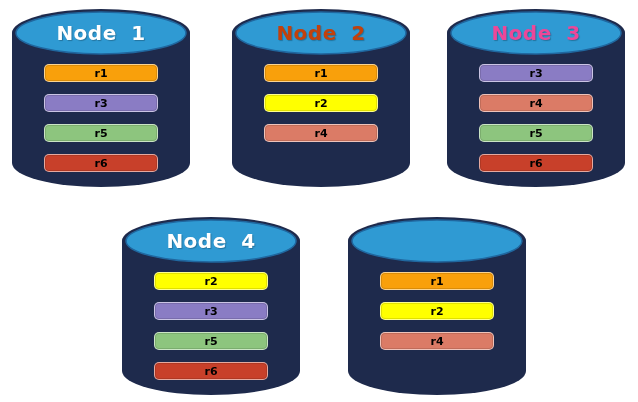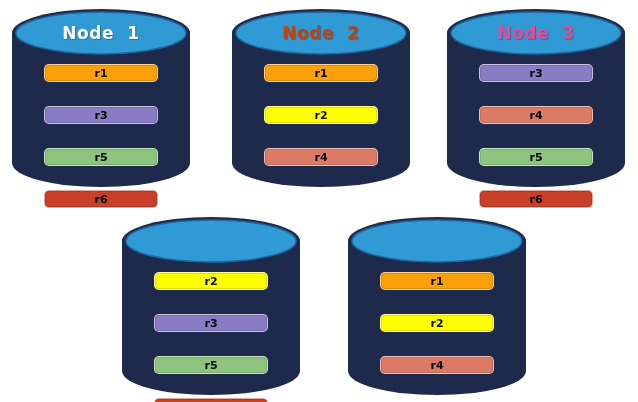--- a/index.html
+++ b/index.html
@@ -27,34 +27,34 @@
     display: block;
   }
   .node-title {
     position: absolute;
     top: 7px;
     left: 0;
     width: 100%;
     height: 36px;
     line-height: 36px;
     text-align: center;
-    font-size: 17px;
+    font-size: 20px;
     font-weight: bold;
     word-spacing: 7px;
     letter-spacing: 0.5px;
     text-shadow: 1px 1px 1px rgba(0,0,0,0.25);
   }
   .bars {
     position: absolute;
     top: 56px;
     left: 33px;
     width: 114px;
     display: flex;
     flex-direction: column;
-    gap: 24px;
+    gap: 12px;
   }
   .bar {
     height: 16px;
     border-radius: 5px;
     border: 1px solid rgba(255,255,255,0.55);
     box-shadow: inset 0 0 0 1px rgba(0,0,0,0.12);
     display: flex;
     align-items: center;
     justify-content: center;
     font-size: 11px;
@@ -124,20 +124,21 @@
         <div class="bar" style="background: rgb(200, 64, 42); color: rgb(0, 0, 0);">
           <span>r6</span>
         </div>
       </div>
   </div>
     <div class="node" style="left: 121px; top: 216px;">
     <svg width="180" height="180" viewBox="0 0 180 180">
       <path class="cyl-body" d="M 1 25 L 1 155 A 89 24 0 0 0 179 155 L 179 25 A 89 24 0 0 0 1 25 Z" fill="#1E2A4C"></path>
       <ellipse class="cyl-top" cx="90" cy="25" rx="85" ry="21" stroke-width="1.5" fill="#2F9AD3" stroke="#20679F"></ellipse>
     </svg>
+    <div class="node-title" style="color: rgb(255, 255, 255);">Node 4</div>
     <div class="bars">
         <div class="bar" style="background: rgb(255, 255, 0); color: rgb(0, 0, 0);">
           <span>r2</span>
         </div>
         <div class="bar" style="background: rgb(138, 124, 196); color: rgb(0, 0, 0);">
           <span>r3</span>
         </div>
         <div class="bar" style="background: rgb(141, 197, 126); color: rgb(0, 0, 0);">
           <span>r5</span>
         </div>

